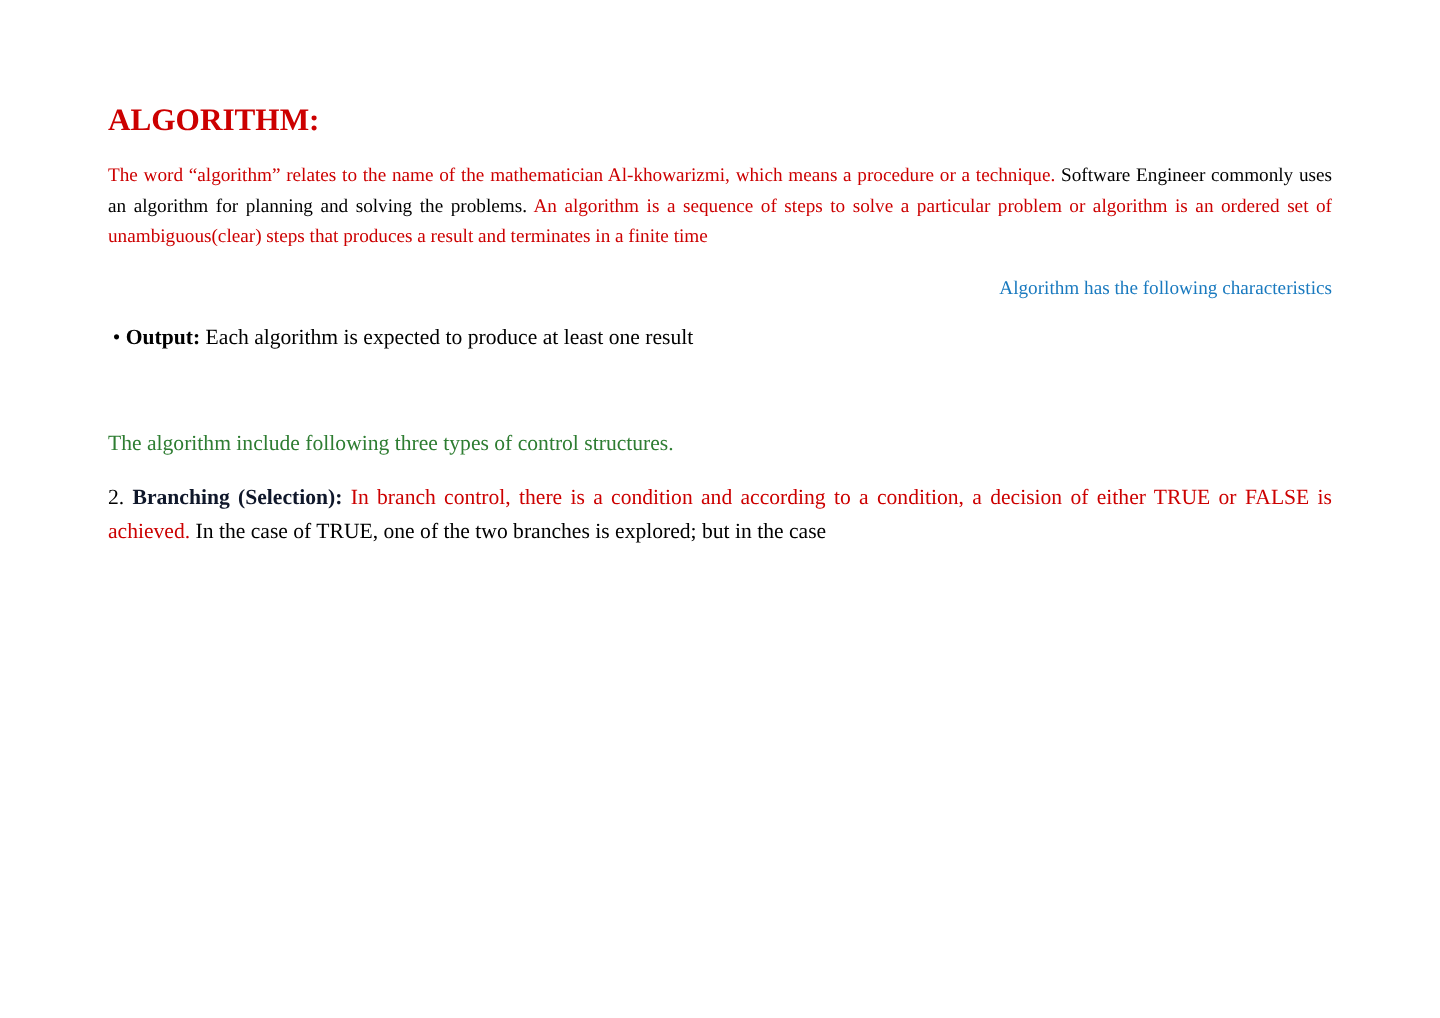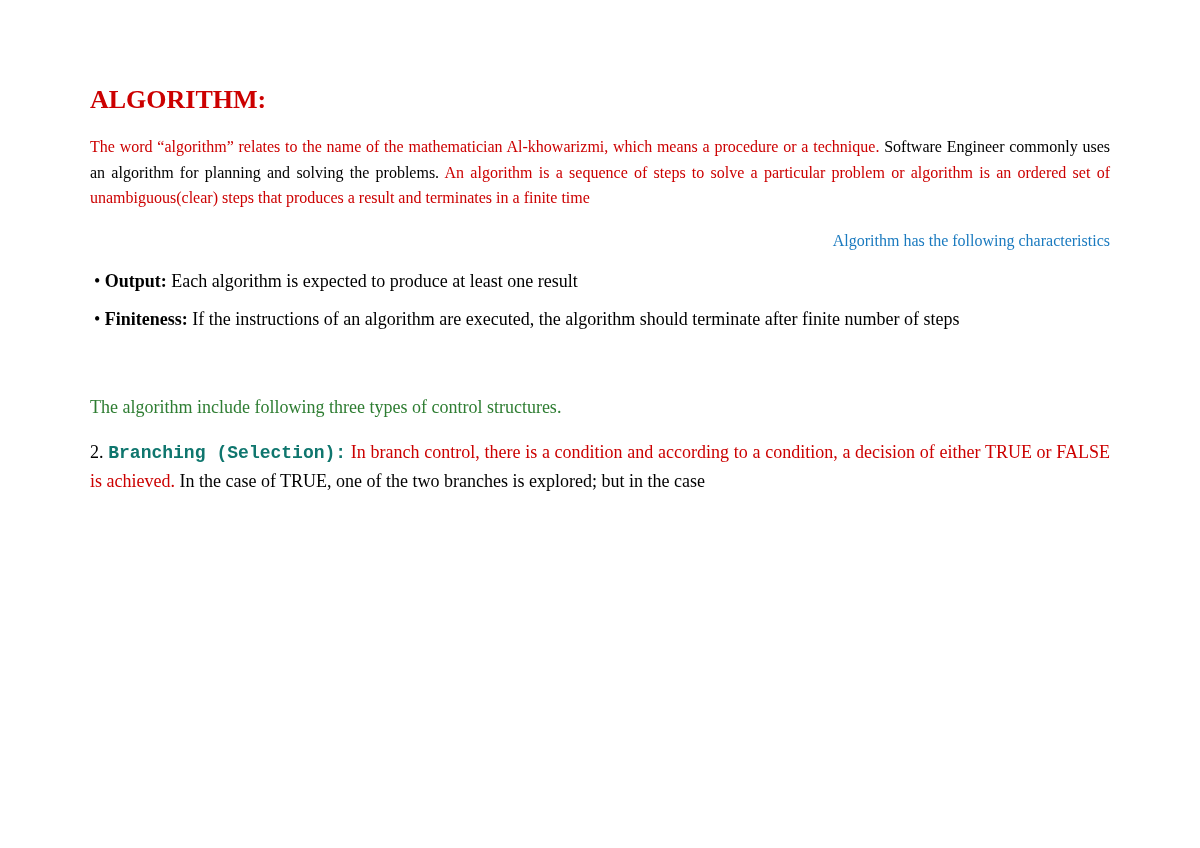--- a/index.html
+++ b/index.html
@@ -62,23 +62,22 @@
       margin-bottom: 12px;
       font-size: 18px;
       line-height: 1.6;
       text-align: justify;
     }
     .sequence-label {
       color: #cc0000;
       font-weight: bold;
     }
     .branching-label {
-      color: #0f766e;
+      color: #0f172a;
       font-weight: bold;
-      font-family: Liberation Mono, monospace;
     }
   </style>
 </head>
 <body>
 
 <div>
 
   <div class="section-title">ALGORITHM:</div>
 
   <div class="intro-paragraph">
@@ -86,23 +85,20 @@
     <span> Software Engineer commonly uses an algorithm for planning and solving the problems.</span>
     <span class="red-text"> An algorithm is a sequence of steps to solve a particular problem or algorithm is an ordered set of unambiguous(clear) steps that produces a result and terminates in a finite time</span>
   </div>
 
   <div class="characteristics-heading">Algorithm has the following characteristics</div>
 
   <div>
     <div class="bullet-item">
       <span>• </span><strong>Output:</strong><span> Each algorithm is expected to produce at least one result</span>
     </div>
-    <div class="bullet-item-multiline">
-      <span>• </span><strong>Finiteness:</strong><span> If the instructions of an algorithm are executed, the algorithm should terminate after finite number of steps</span>
-    </div>
   </div>
 
   <div class="control-structures-section">
 
     <div class="control-heading">The algorithm  include following three types of control structures.</div>
 
 
     <div class="numbered-item">
       <span>2. </span><span class="branching-label">Branching (Selection):</span><span class="red-text"> In branch control, there is a condition and according to a condition, a decision of either TRUE or FALSE is achieved.</span><span> In the case of TRUE, one of the two branches is explored; but in the case</span>
     </div>

